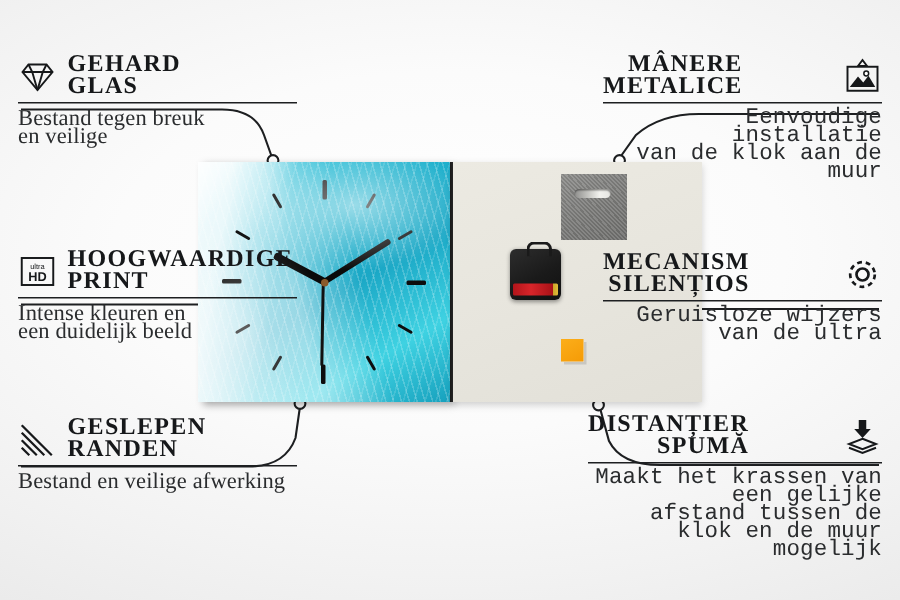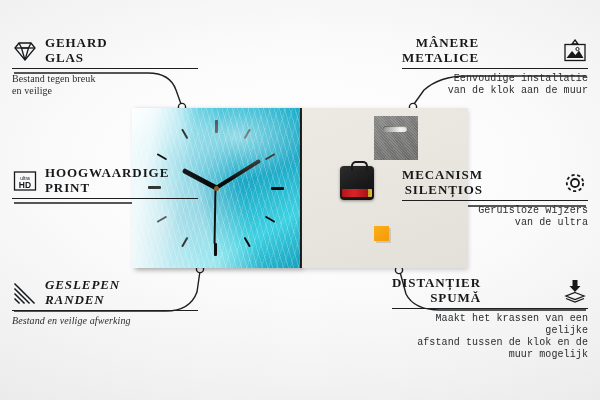--- a/index.html
+++ b/index.html
@@ -82,35 +82,35 @@
   #foam-spacer{
     position:absolute;left:72px;top:118px;width:15px;height:15px;
     background:linear-gradient(150deg,#fcae1a 0%,#f59b06 100%);
     box-shadow:2px 2px 0 rgba(0,0,0,.12);
   }
   
   .callout{position:absolute;width:186px;}
   .callout .head{display:flex;align-items:center;gap:7px;}
   .callout.right .head{justify-content:space-between;}
   .callout .title{
-    font-size:13px;font-weight:bold;letter-spacing:.9px;color:#16181a;
+    font-size:16px;font-weight:bold;letter-spacing:.9px;color:#16181a;
     line-height:14.5px;text-transform:uppercase;
   }
   .callout.right .title{text-align:right;}
   .callout .rule{height:0;border-top:1.3px solid #1d1f21;margin:3px 0 4px;}
   .callout .desc{
-    font-size:10px;line-height:12px;color:#2a2c2e;letter-spacing:.1px;
+    font-size:15px;line-height:12px;color:#2a2c2e;letter-spacing:.1px;
   }
   .callout.right .desc{text-align:right;font-family:Liberation Mono, monospace;}
   .ico{width:26px;height:26px;flex:0 0 26px;display:block;}
   .ico svg{display:block;width:26px;height:26px;}
   
   #c-glass{left:12px;top:36px;}
   #c-print{left:12px;top:166px;}
-  #c-edges{left:12px;top:278px;font-style:italic;}
+  #c-edges{left:12px;top:278px;}
   #c-metal{left:402px;top:36px;}
   #c-silent{left:402px;top:168px;}
   #c-foam{left:392px;top:276px;width:196px;}
   #connectors{position:absolute;left:0;top:0;width:600px;height:400px;pointer-events:none;}
 </style>
 </head>
 <body>
 
 <div id="stage">
 
@@ -226,20 +226,24 @@
           <text x="13" y="11.5" font-family="Liberation Sans, sans-serif" font-size="5" text-anchor="middle" fill="#16181a">ultra</text>
           <text x="13" y="19.5" font-family="Liberation Sans, sans-serif" font-size="8.5" font-weight="bold" text-anchor="middle" fill="#16181a">HD</text>
         </svg>
       </span>
       <span class="title">
         <span>HOOGWAARDIGE</span><br>
         <span>PRINT</span>
       </span>
     </div>
     <div class="rule"></div>
+    <div class="desc">
+      <span>Intense kleuren en</span><br>
+      <span>een duidelijk beeld</span>
+    </div>
   </div>
 
   <div class="callout left" id="c-edges">
     <div class="head">
       <span class="ico">
         <svg viewBox="0 0 26 26">
             <g stroke="#16181a" stroke-width="1.5" stroke-linecap="square">
           <path d="M3 4 L22 23"></path>
               <path d="M3 9 L17 23"></path>
               <path d="M3 14 L12 23"></path>

